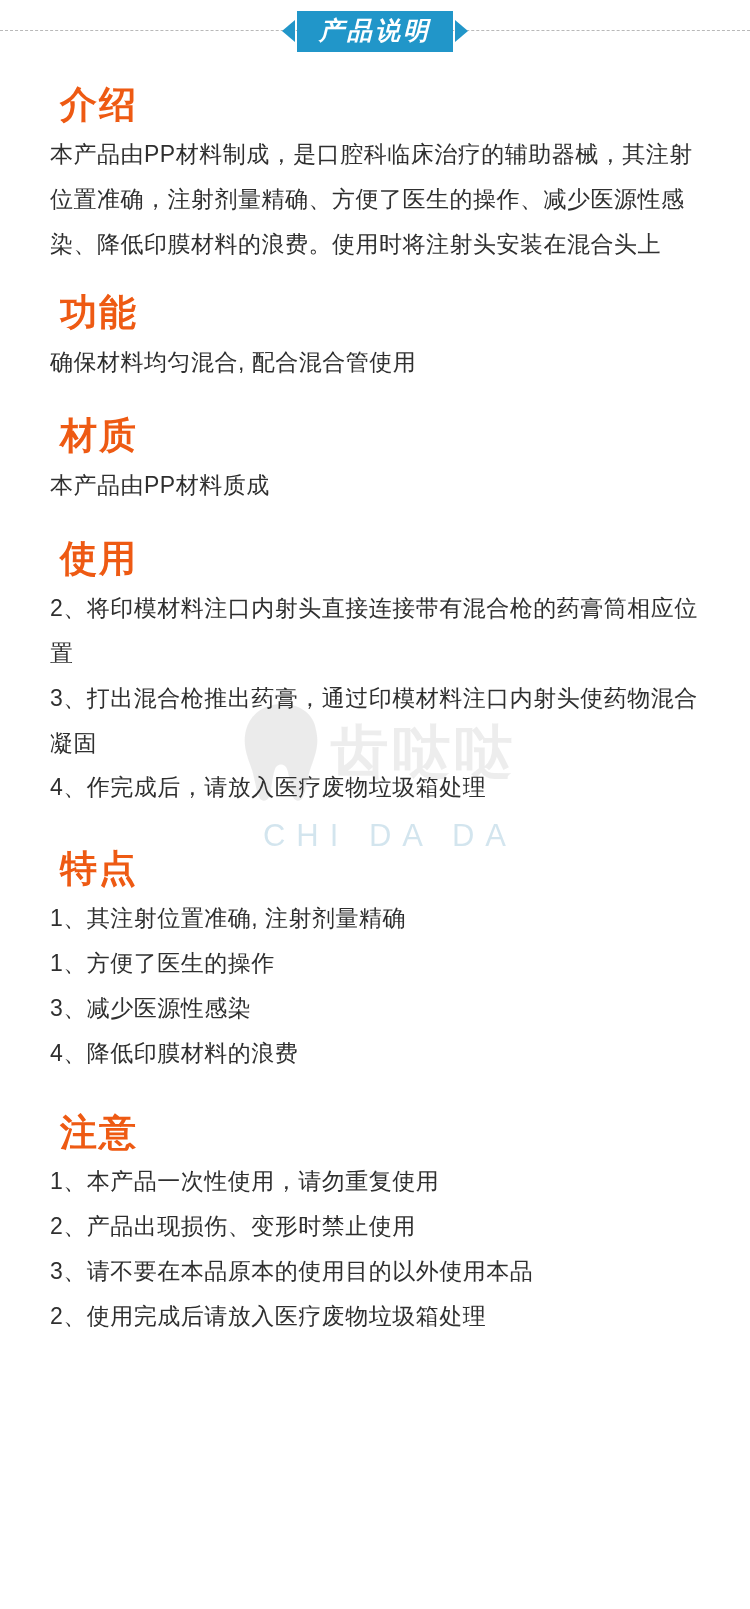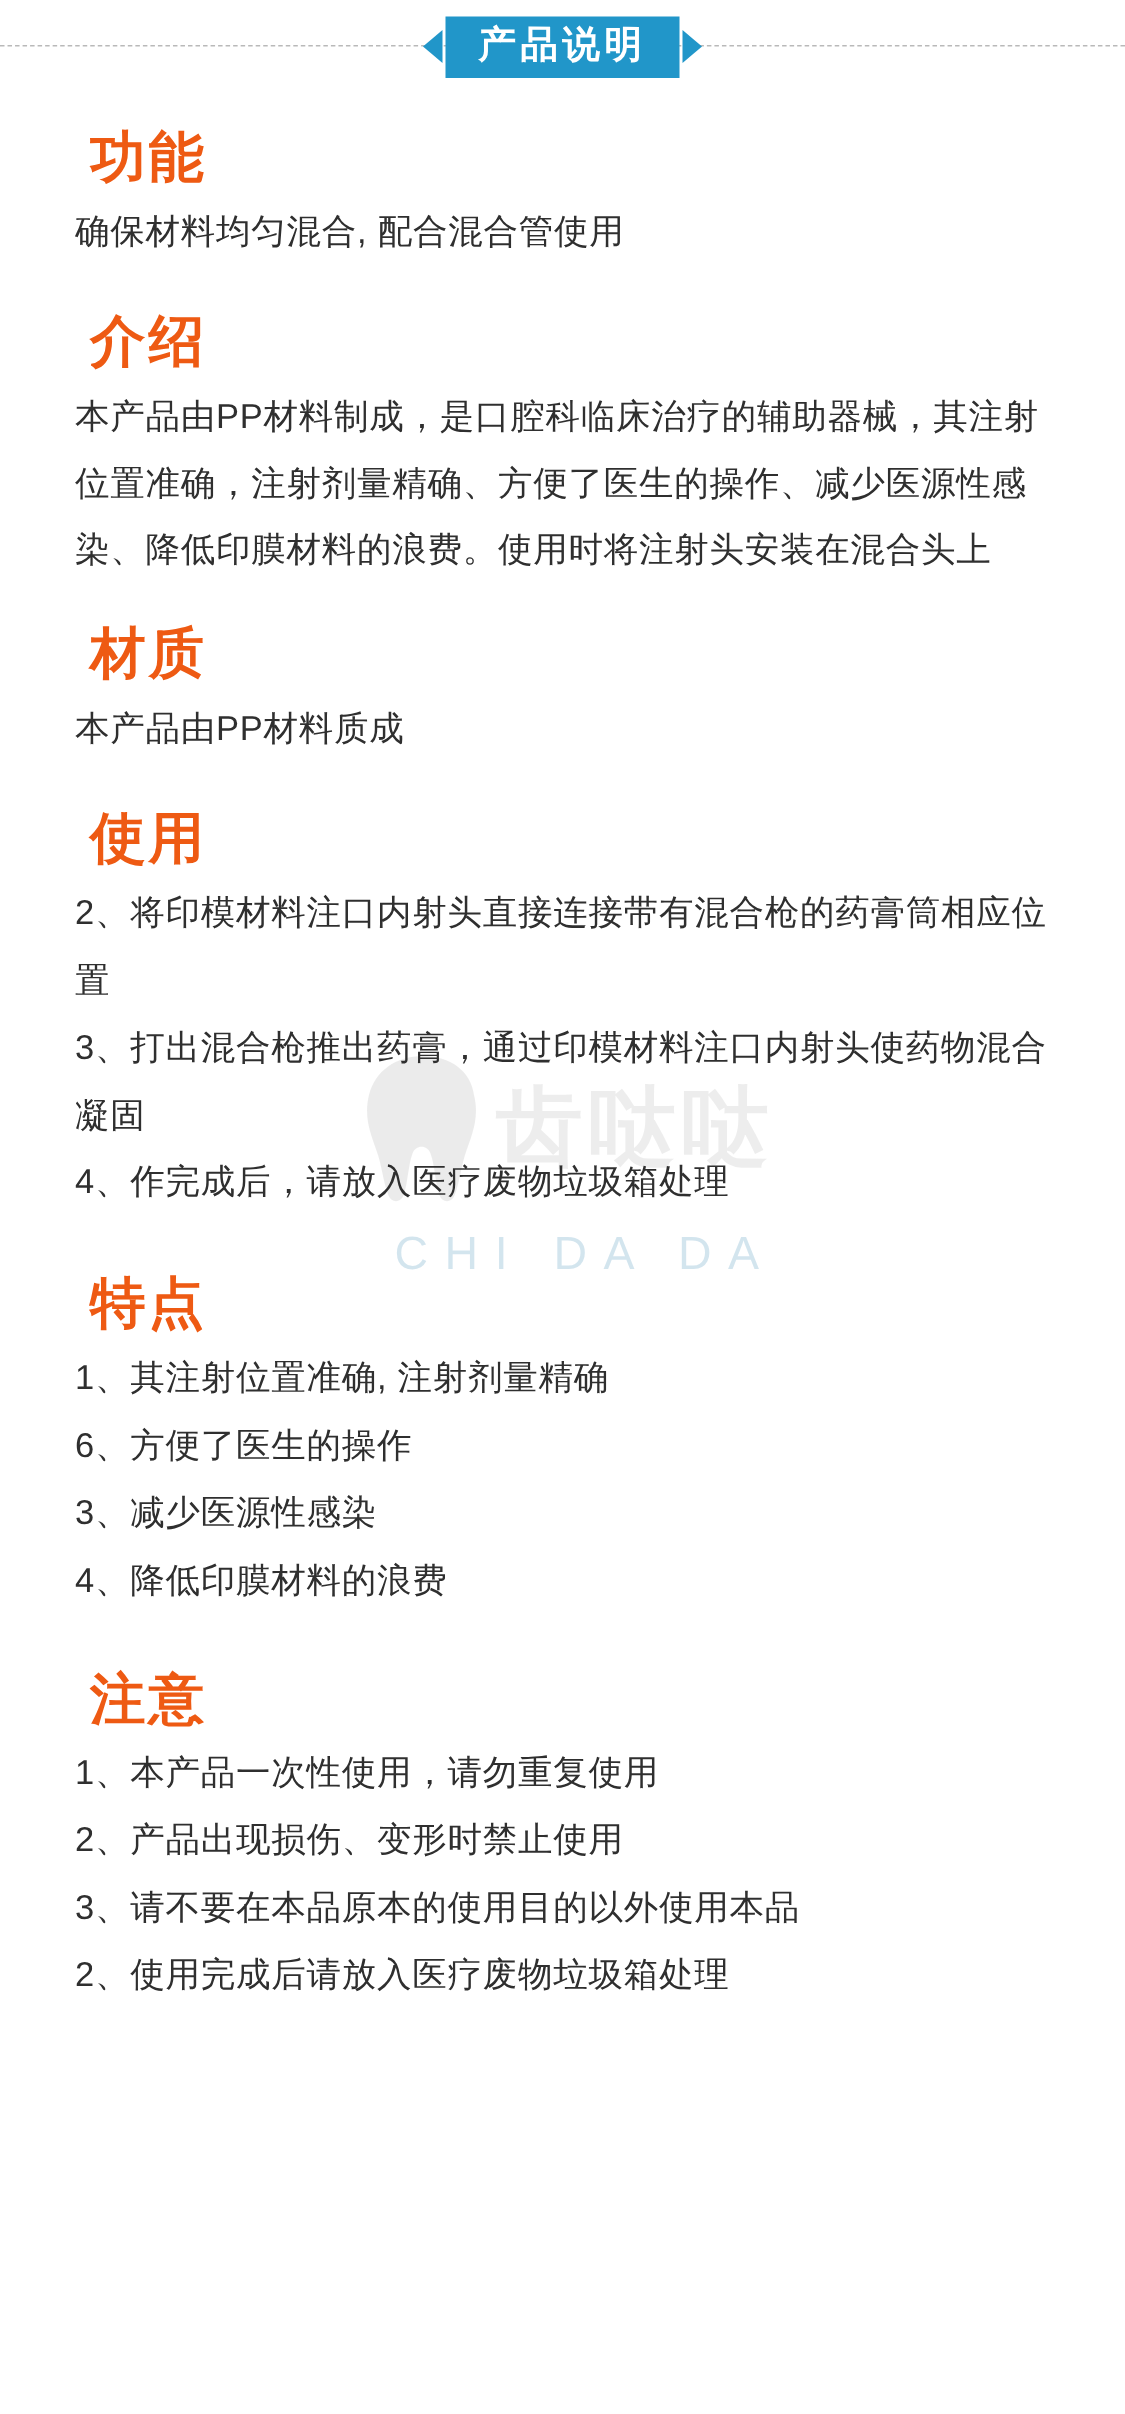--- a/index.html
+++ b/index.html
@@ -53,20 +53,21 @@
     margin-left: 2px;
   }
   .title-box {
     background: #2196c9;
     color: #ffffff;
     font-size: 25px;
     font-weight: bold;
     letter-spacing: 3px;
     padding: 7px 22px 9px 22px;
     line-height: 1;
+    font-style: italic;
   }
 
   
   .content {
     position: relative;
     z-index: 2;
     padding: 18px 50px 40px 50px;
   }
   .section {
     margin-bottom: 6px;
@@ -165,49 +166,49 @@
         <path d="M48 4C30 4 16 14 12 30c-4 16 2 28 6 40 3 10 4 20 7 27 2 5 8 5 10 0 3-8 3-20 6-28 2-6 10-6 12 0 3 8 3 20 6 28 2 5 8 5 10 0 3-7 4-17 7-27 4-12 10-24 6-40C80 14 66 4 48 4z" fill="#8f8f8f"></path>
       </svg>
     </span>
     <span class="wm-text">齿哒哒</span>
   </div>
   <div class="wm-sub">CHI DA DA</div>
 </div>
 
 <div class="content">
 
+  <div class="section s-intro">
+    <h2 class="section-title">介绍</h2>
+    <p class="para">本产品由PP材料制成，是口腔科临床治疗的辅助器械，其注射位置准确，注射剂量精确、方便了医生的操作、减少医源性感染、降低印膜材料的浪费。使用时将注射头安装在混合头上</p>
+  </div>
+
   <div class="section s-func">
     <h2 class="section-title">功能</h2>
     <p class="para">确保材料均匀混合, 配合混合管使用</p>
-  </div>
-
-  <div class="section s-intro">
-    <h2 class="section-title">介绍</h2>
-    <p class="para">本产品由PP材料制成，是口腔科临床治疗的辅助器械，其注射位置准确，注射剂量精确、方便了医生的操作、减少医源性感染、降低印膜材料的浪费。使用时将注射头安装在混合头上</p>
   </div>
 
   <div class="section s-mat">
     <h2 class="section-title">材质</h2>
     <p class="para">本产品由PP材料质成</p>
   </div>
 
   <div class="section s-use">
     <h2 class="section-title">使用</h2>
     <ul class="list">
       <li>2、将印模材料注口内射头直接连接带有混合枪的药膏筒相应位置</li>
       <li>3、打出混合枪推出药膏，通过印模材料注口内射头使药物混合凝固</li>
       <li>4、作完成后，请放入医疗废物垃圾箱处理</li>
     </ul>
   </div>
 
   <div class="section s-feat">
     <h2 class="section-title">特点</h2>
     <ul class="list">
       <li>1、其注射位置准确, 注射剂量精确</li>
-      <li>6、方便了医生的操作</li>
+      <li>1、方便了医生的操作</li>
       <li>3、减少医源性感染</li>
       <li>4、降低印膜材料的浪费</li>
     </ul>
   </div>
 
   <div class="section s-note">
     <h2 class="section-title">注意</h2>
     <ul class="list">
       <li>1、本产品一次性使用，请勿重复使用</li>
       <li>2、产品出现损伤、变形时禁止使用</li>

